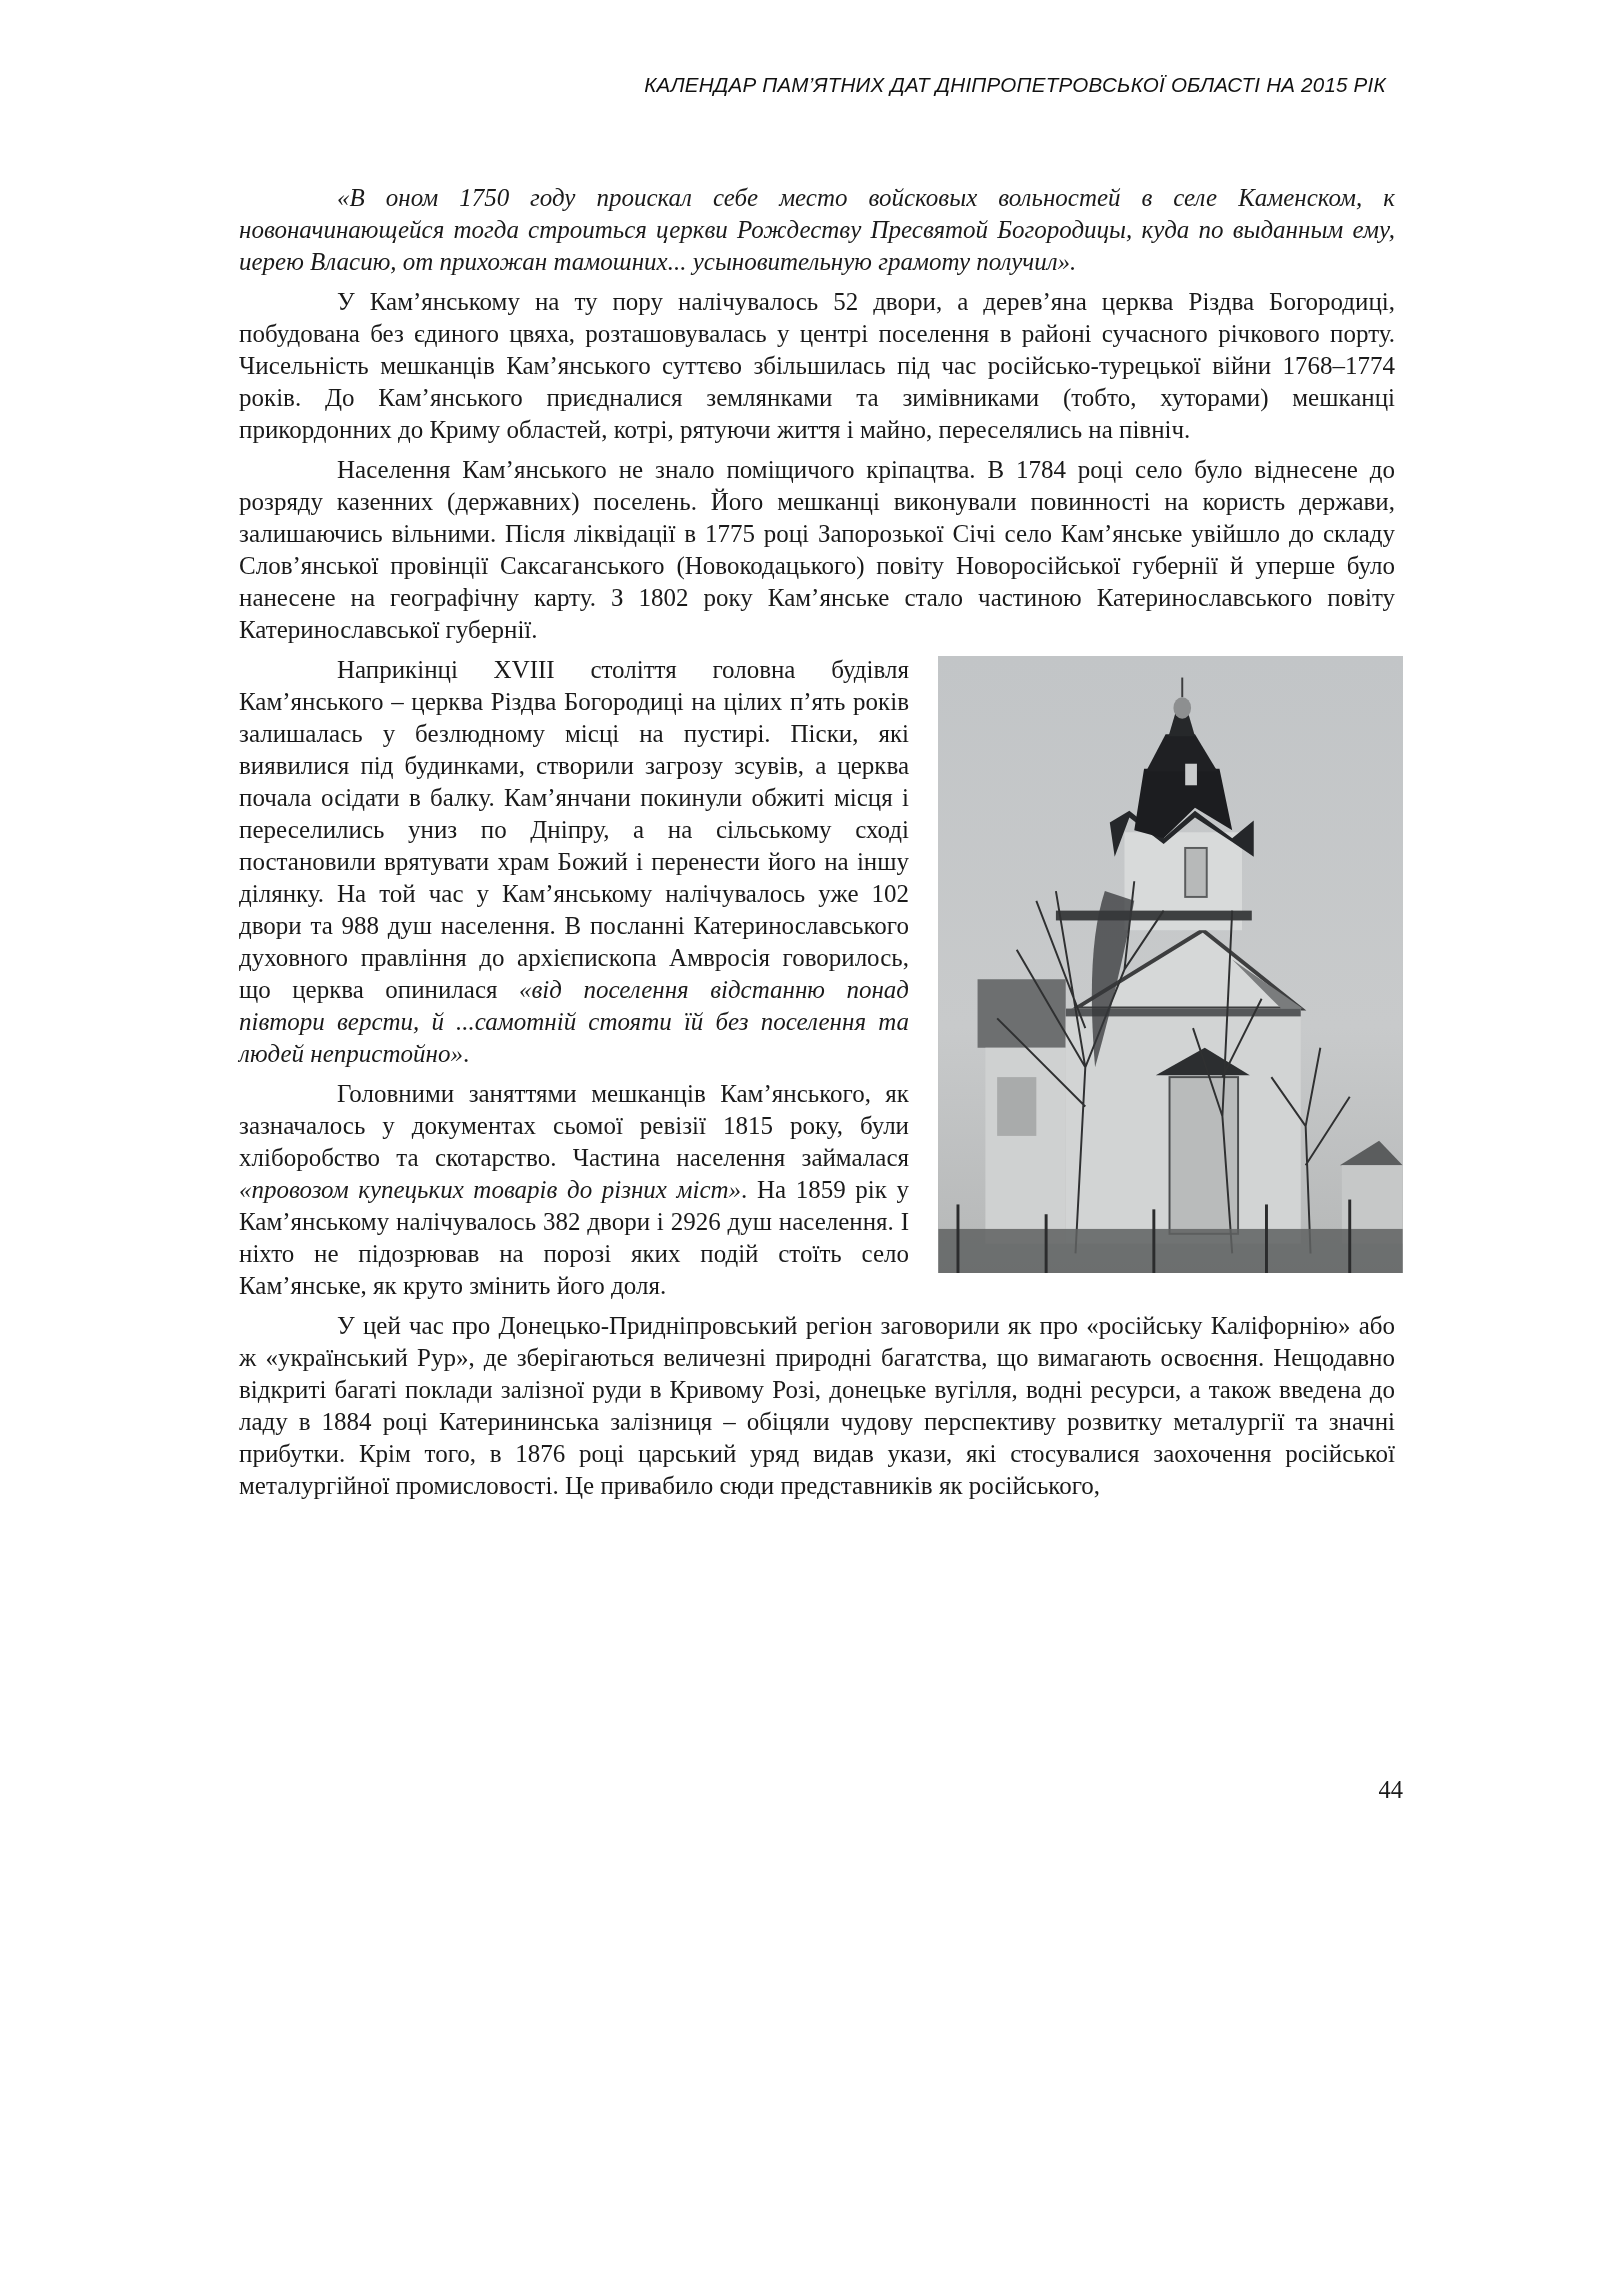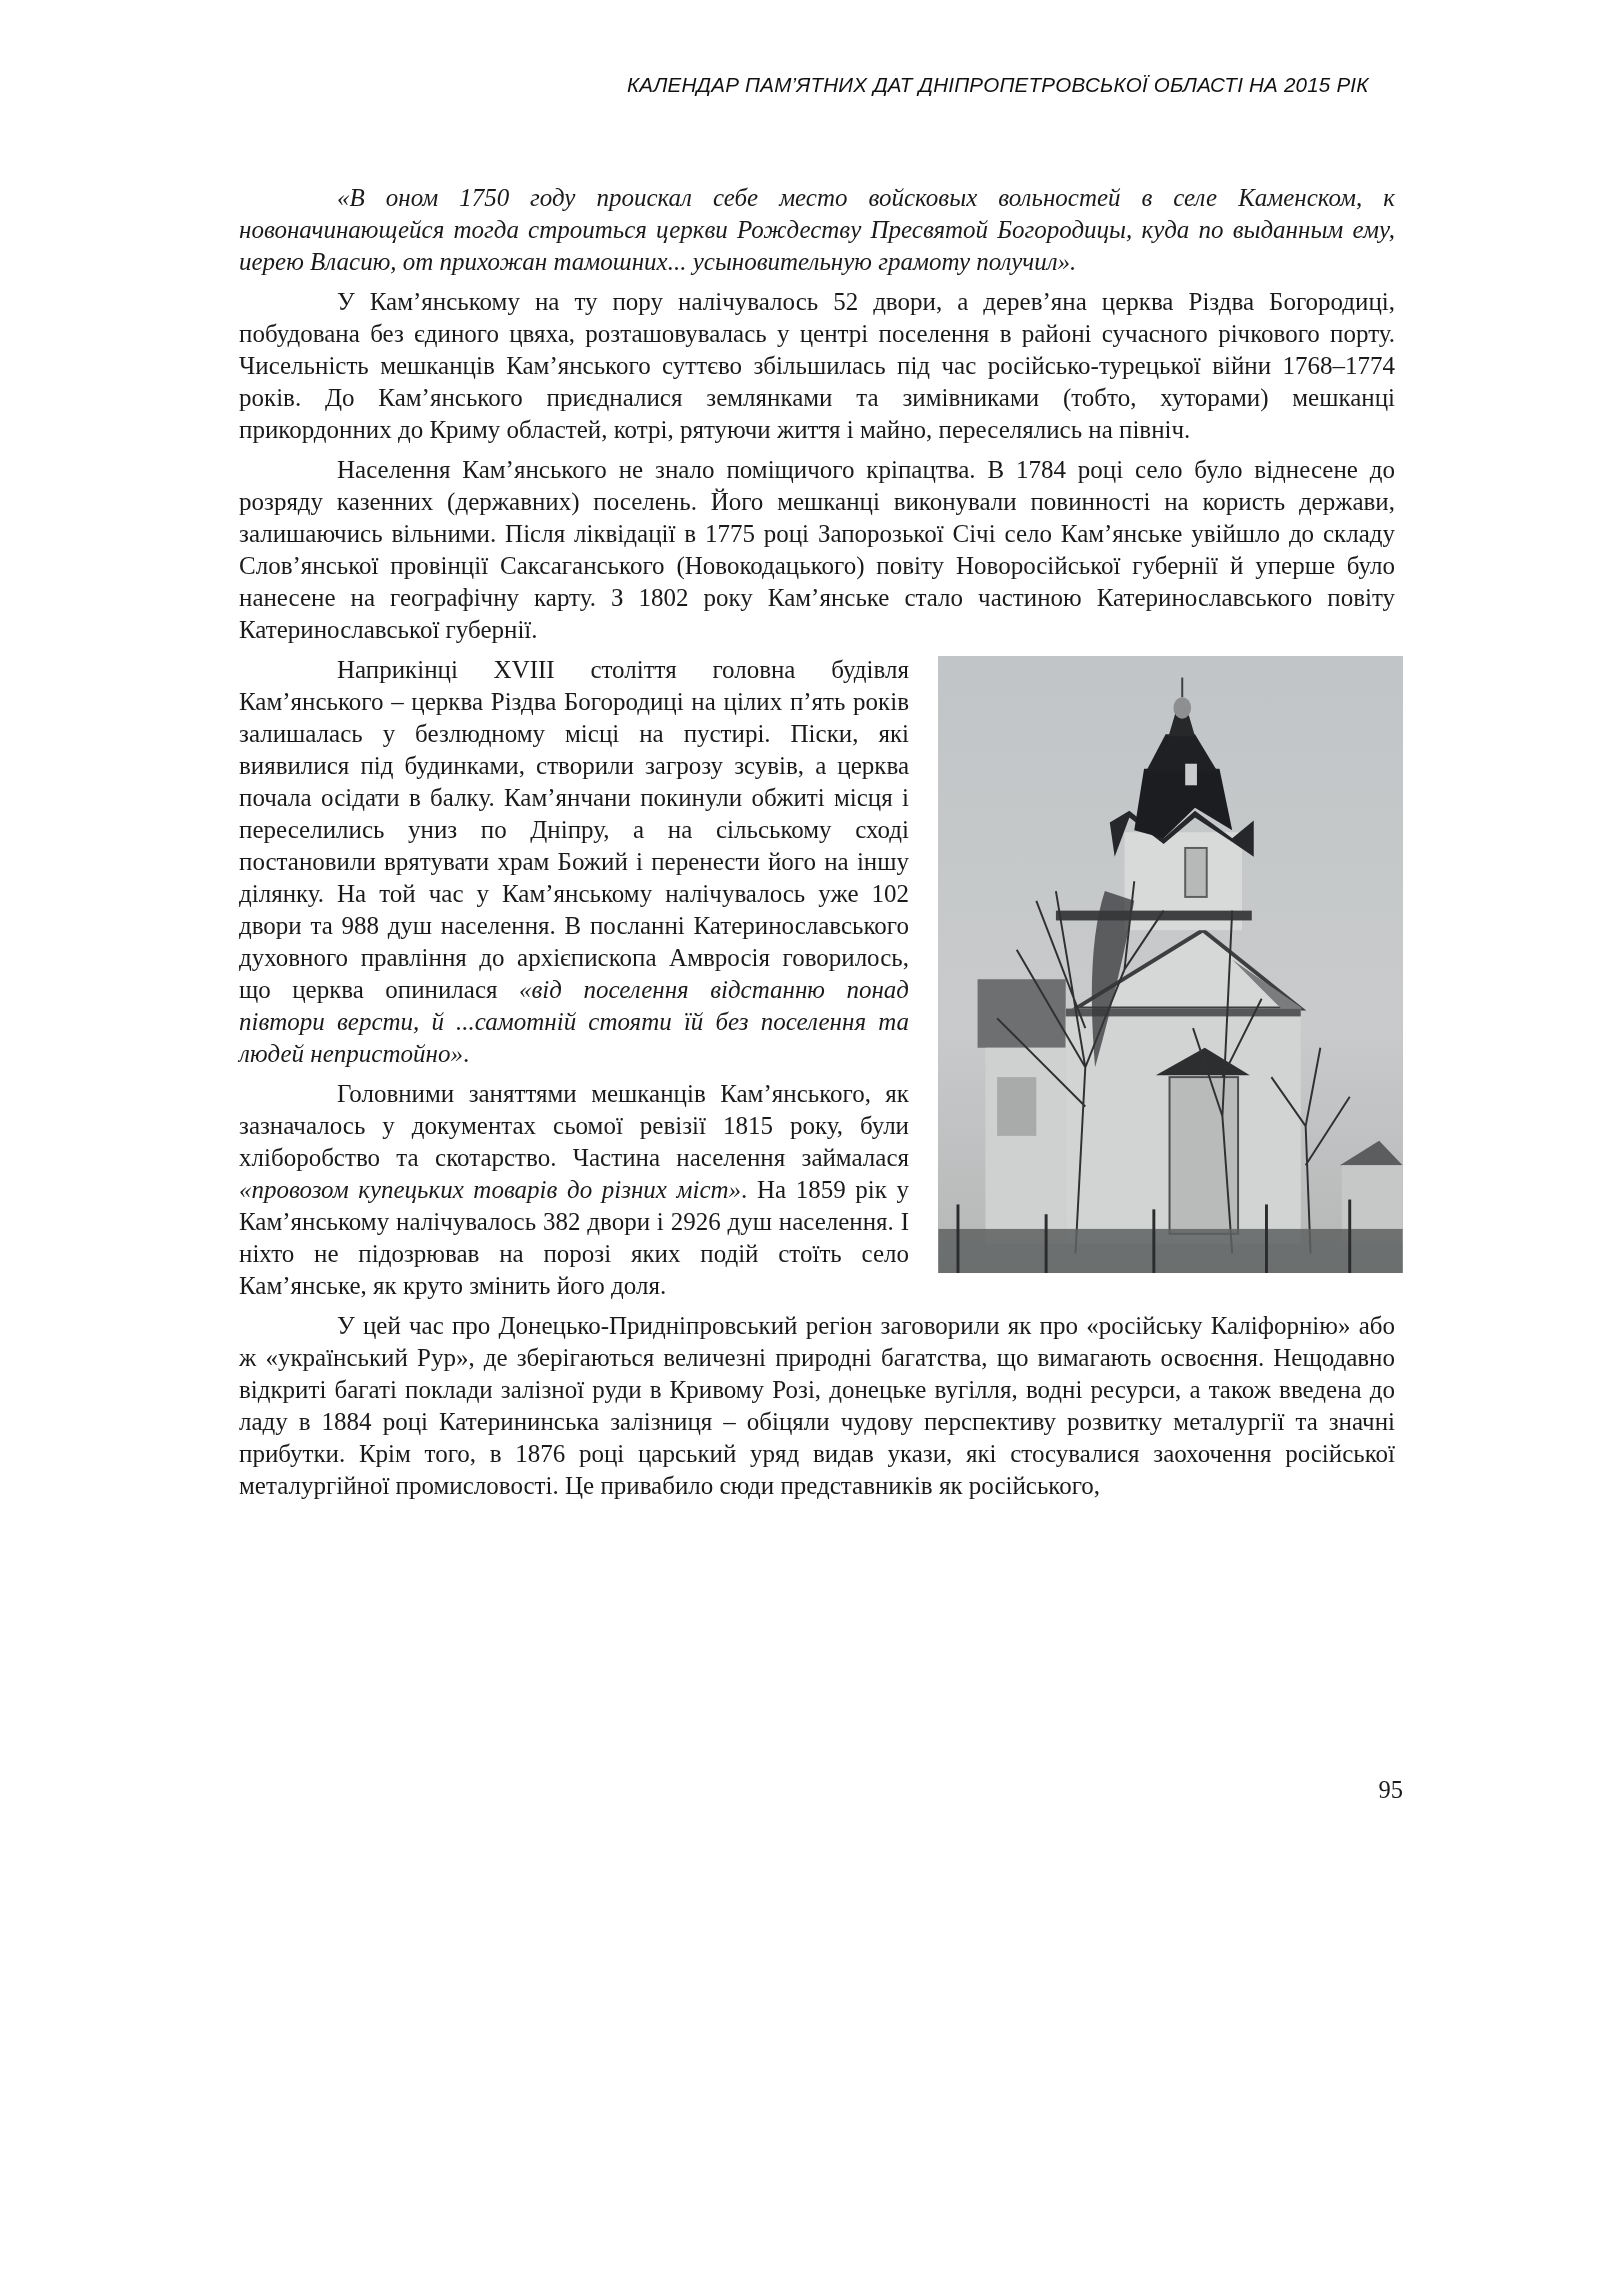--- a/index.html
+++ b/index.html
@@ -4,21 +4,21 @@
   <style>
     html, body { margin: 0; padding: 0; background: #ffffff; }
     body { width: 1621px; height: 2293px; position: relative; overflow: hidden; }
     .page {
       position: absolute; left: 0; top: 0; width: 1621px; height: 2293px;
       background: #ffffff; color: #1a1a1a;
       font-family: "Liberation Serif", "DejaVu Serif", serif;
     }
     .running-head {
       position: absolute; left: 627px; top: 73px; width: 776px;
-      text-align: left;
+      text-align: center;
       font-family: "Liberation Sans", "DejaVu Sans", sans-serif;
       font-style: italic; font-size: 20.6px; letter-spacing: 0.2px;
       color: #111; white-space: nowrap;
     }
     .body-text {
       position: absolute; left: 231px; top: 174px; width: 1172px;
       font-size: 25px; line-height: 32px;
     }
     .para {
       margin: 8px; text-align: justify; text-indent: 98px;
@@ -125,15 +125,15 @@
 
     <p class="para">
       <span>Головними заняттями мешканців Кам’янського, як зазначалось у документах сьомої ревізії 1815 року, були хліборобство та скотарство. Частина населення займалася </span><em>«провозом купецьких товарів до різних міст»</em><span>. На 1859 рік у Кам’янському налічувалось 382 двори і 2926 душ населення. І ніхто не підозрював на порозі яких подій стоїть село Кам’янське, як круто змінить його доля.</span>
     </p>
 
     <p class="para">
       <span>У цей час про Донецько-Придніпровський регіон заговорили як про «російську Каліфорнію» або ж «український Рур», де зберігаються величезні природні багатства, що вимагають освоєння. Нещодавно відкриті багаті поклади залізної руди в Кривому Розі, донецьке вугілля, водні ресурси, а також введена до ладу в 1884 році Катерининська залізниця – обіцяли чудову перспективу розвитку металургії та значні прибутки. Крім того, в 1876 році царський уряд видав укази, які стосувалися заохочення російської металургійної промисловості. Це привабило сюди представників як російського,</span>
     </p>
   </div>
 
-  <div class="page-number">95</div>
+  <div class="page-number">44</div>
 </div>
 
 
 </body></html>

